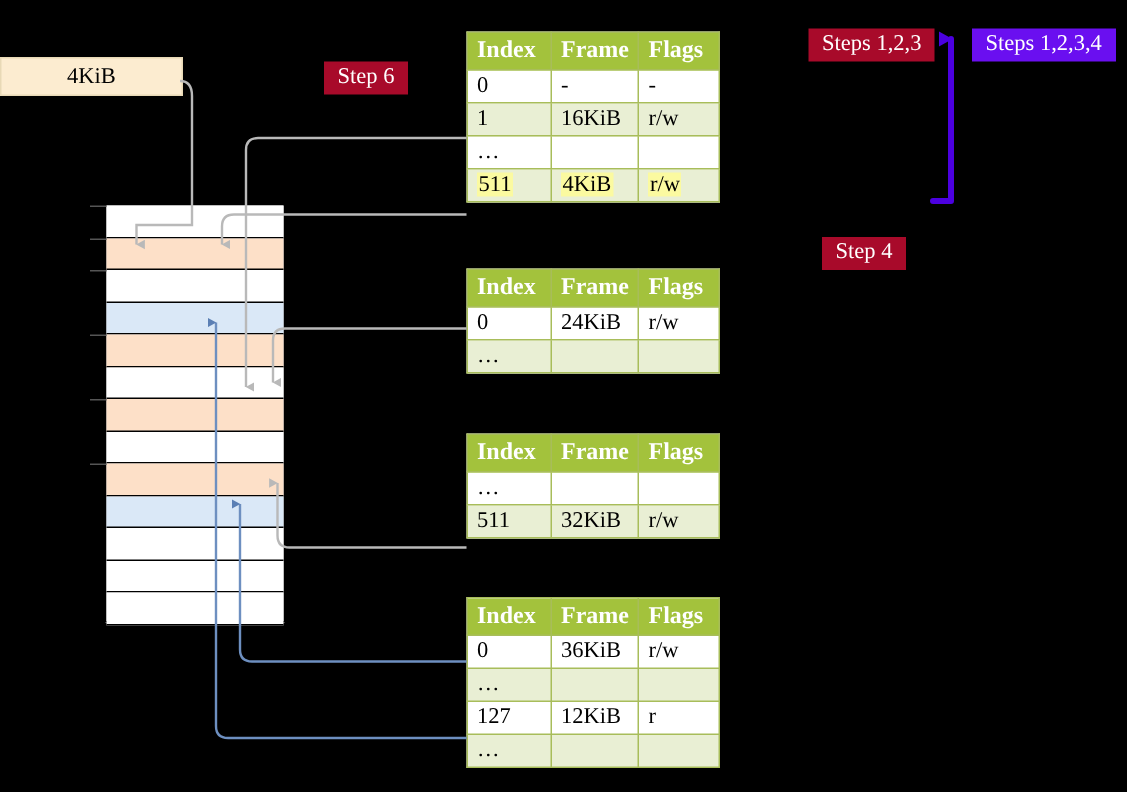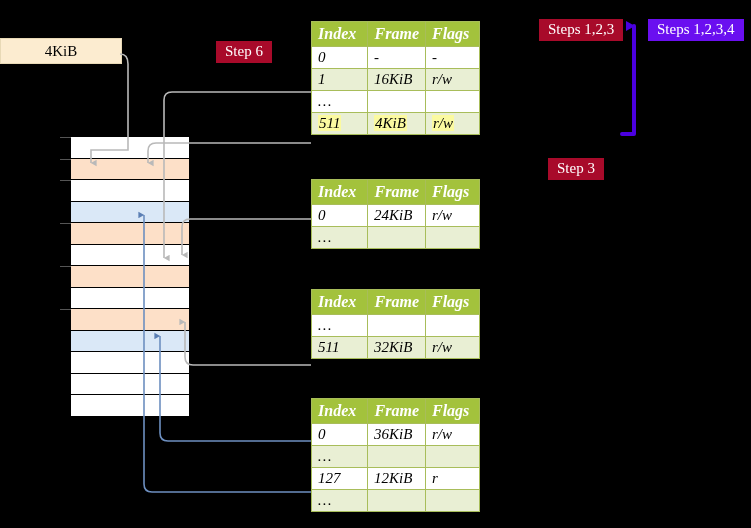--- a/index.html
+++ b/index.html
@@ -15,21 +15,21 @@
   
   .kib-box{position:absolute;background:#fcecd0;border:1px solid #e8d9b6;
            display:flex;align-items:center;justify-content:center;
            font-size:15px;color:#000;}
 
   
   .pt{position:absolute;border-collapse:collapse;background:#ffffff;
       border:1px solid #9aad46;}
   .pt td,.pt th{border:1px solid #a8bd5a;padding:2px 6px;font-size:15px;
                 height:21px;box-sizing:border-box;text-align:left;
-                color:#000;font-weight:normal;font-style:italic;}
+                color:#000;font-weight:normal;}
   .pt th{background:#a3c23c;color:#ffffff;font-weight:bold;height:25px;
          font-size:16px;}
   .pt tr.alt td{background:#e9efd4;}
   .pt td.c-idx{width:56px;}
   .pt td.c-frm{width:58px;}
   .pt td.c-flg{width:54px;}
   .pt th.c-idx{width:56px;}
   .pt th.c-frm{width:58px;text-align:right;}
   .pt th.c-flg{width:54px;}
   .hl{background:#fbfaa0;padding:0 1px;}
@@ -52,21 +52,21 @@
 </head>
 <body>
 
 <div class="kib-box" style="left:0px;top:38px;width:120px;height:24px;">
   <span>4KiB</span>
 </div>
 
 <div class="badge red" style="left:189px;top:41px;">Step 6</div>
 <div class="badge red" style="left:512px;top:19px;">Steps 1,2,3</div>
 <div class="badge blue" style="left:621px;top:19px;">Steps 1,2,3,4</div>
-<div class="badge red" style="left:521px;top:158px;">Step 3</div>
+<div class="badge red" style="left:521px;top:158px;">Step 4</div>
 
 <div id="memcol">
     <div class="mrow"></div>
     <div class="mrow orange"></div>
     <div class="mrow"></div>
     <div class="mrow bluef"></div>
     <div class="mrow orange"></div>
     <div class="mrow"></div>
     <div class="mrow orange"></div>
     <div class="mrow"></div>

